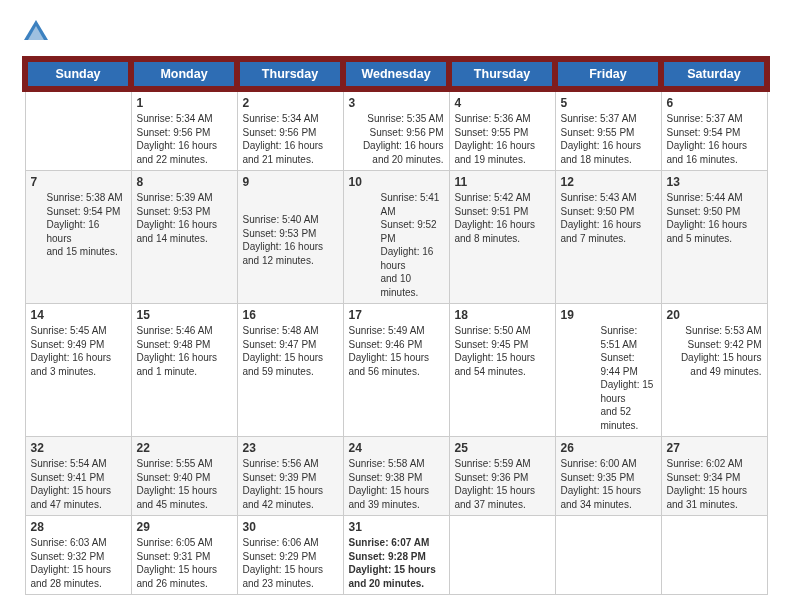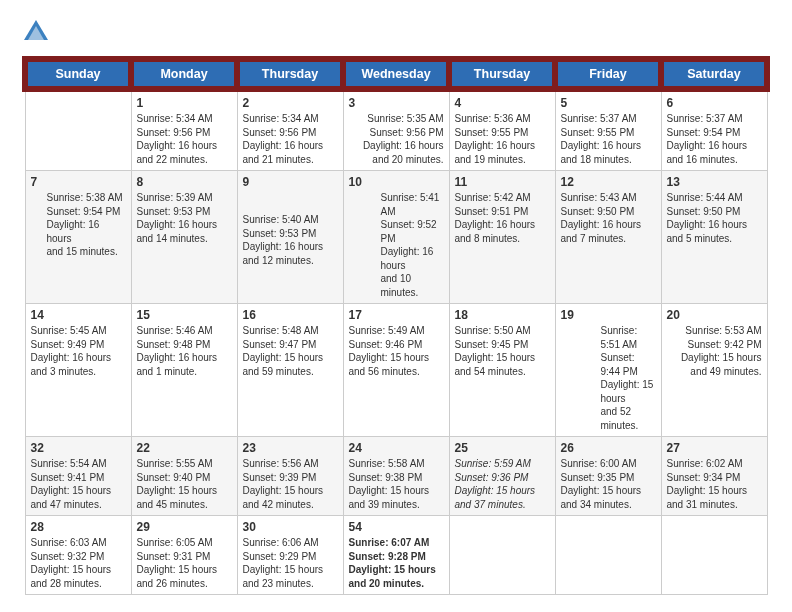--- a/index.html
+++ b/index.html
@@ -307,21 +307,21 @@
           </td>
           <td>
             <span class="day-number">24</span>
             <div class="day-info" style="white-space: pre-line;">Sunrise: 5:58 AM
 Sunset: 9:38 PM
 Daylight: 15 hours
 and 39 minutes.</div>
           </td>
           <td>
             <span class="day-number">25</span>
-            <div class="day-info" style="white-space: pre-line; font-style: italic;">Sunrise: 5:59 AM
+            <div class="day-info" style="white-space: pre-line;">Sunrise: 5:59 AM
 Sunset: 9:36 PM
 Daylight: 15 hours
 and 37 minutes.</div>
           </td>
           <td>
             <span class="day-number">26</span>
             <div class="day-info" style="white-space: pre-line;">Sunrise: 6:00 AM
 Sunset: 9:35 PM
 Daylight: 15 hours
 and 34 minutes.</div>
@@ -350,21 +350,21 @@
 and 26 minutes.</div>
           </td>
           <td>
             <span class="day-number">30</span>
             <div class="day-info" style="white-space: pre-line;">Sunrise: 6:06 AM
 Sunset: 9:29 PM
 Daylight: 15 hours
 and 23 minutes.</div>
           </td>
           <td>
-            <span class="day-number">54</span>
+            <span class="day-number">31</span>
             <div class="day-info" style="white-space: pre-line; font-weight: bold;">Sunrise: 6:07 AM
 Sunset: 9:28 PM
 Daylight: 15 hours
 and 20 minutes.</div>
           </td>
           <td class="empty-cell"></td>
           <td class="empty-cell"></td>
           <td class="empty-cell"></td>
         </tr>
       </tbody>

